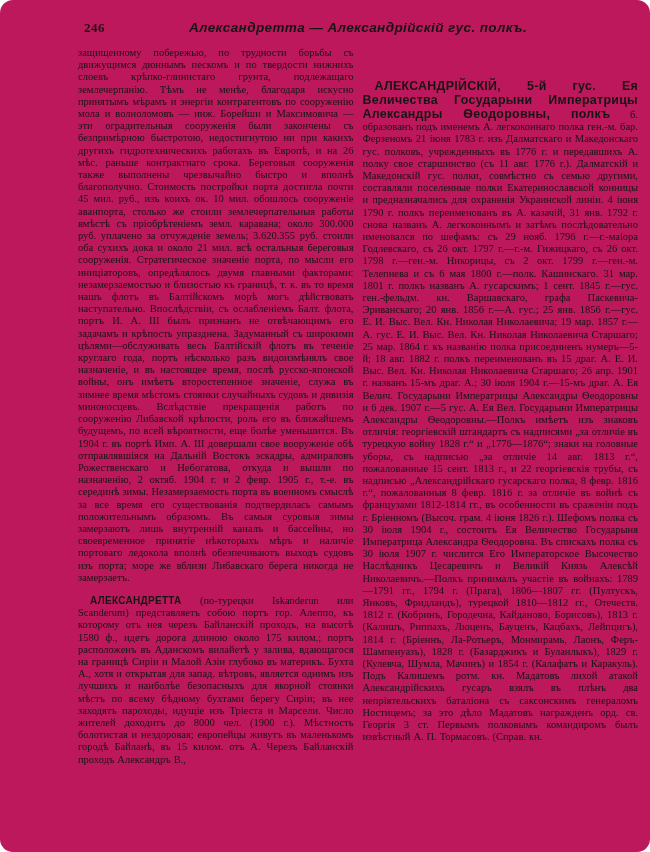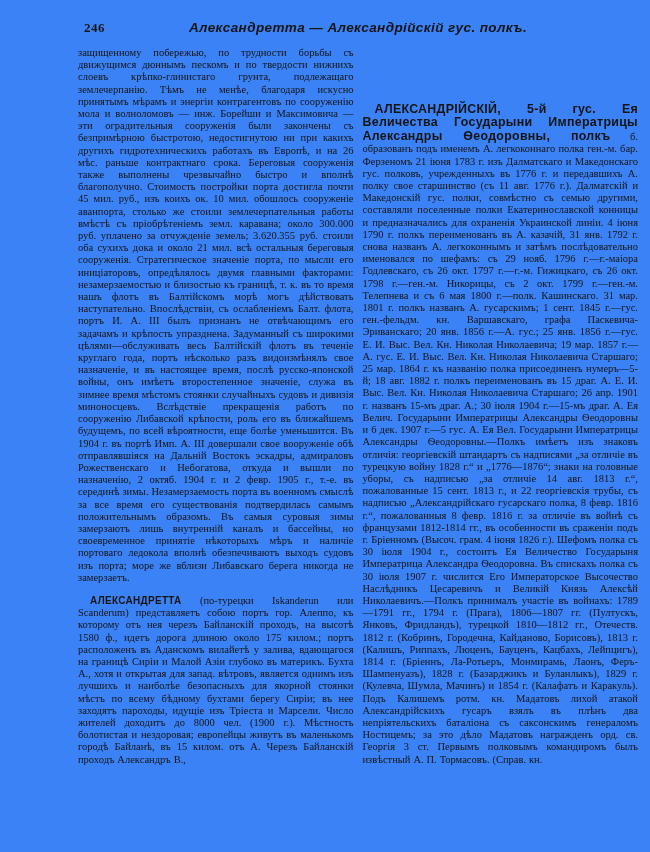--- a/index.html
+++ b/index.html
@@ -4,26 +4,27 @@
 <style>
   html, body {
     margin: 0;
     padding: 0;
     background: #ffffff;
   }
   .page {
     position: relative;
     width: 650px;
     height: 852px;
-    background: #3b82f6;
+    background: #be185d;
     color: #161514;
     overflow: hidden;
     box-sizing: border-box;
     padding: 20px 12px 30px 78px;
     font-family: "Liberation Serif", "DejaVu Serif", serif;
+    border-radius: 13px;
   }
   .page-header {
     position: relative;
     height: 20px;
     margin-bottom: 7px;
   }
   .page-number {
     position: absolute;
     left: 6px;
     top: 0;
@@ -37,21 +38,21 @@
     font-family: "Liberation Sans", "DejaVu Sans", sans-serif;
     font-weight: bold;
     font-size: 13.5px;
     letter-spacing: 0.4px;
     white-space: nowrap;
     font-style: italic;
   }
   .columns {
     display: flex;
     gap: 9px;
-    align-items: flex-end;
+    align-items: center;
   }
   .column {
     flex: 1 1 0;
     min-width: 0;
   }
   .body-text {
     margin: 0;
     font-size: 10.5px;
     line-height: 12.2px;
     text-align: justify;

